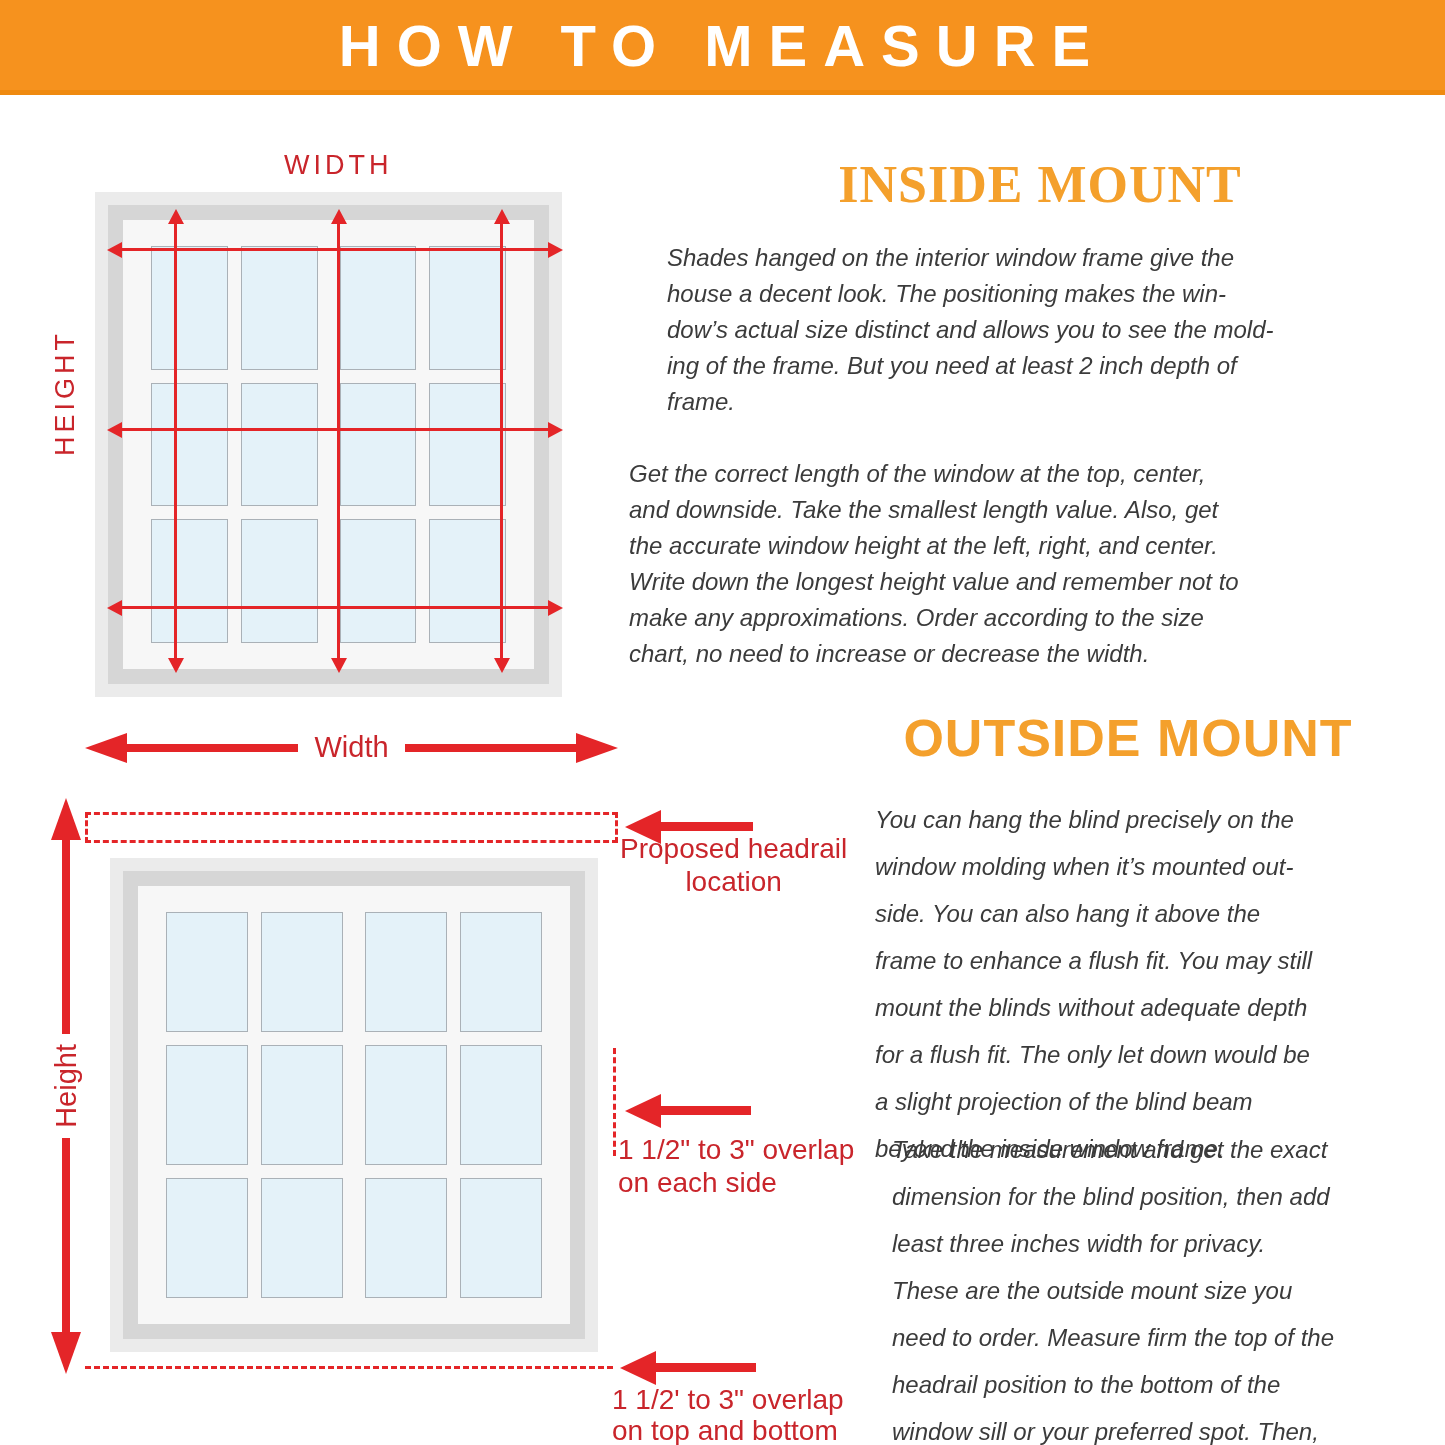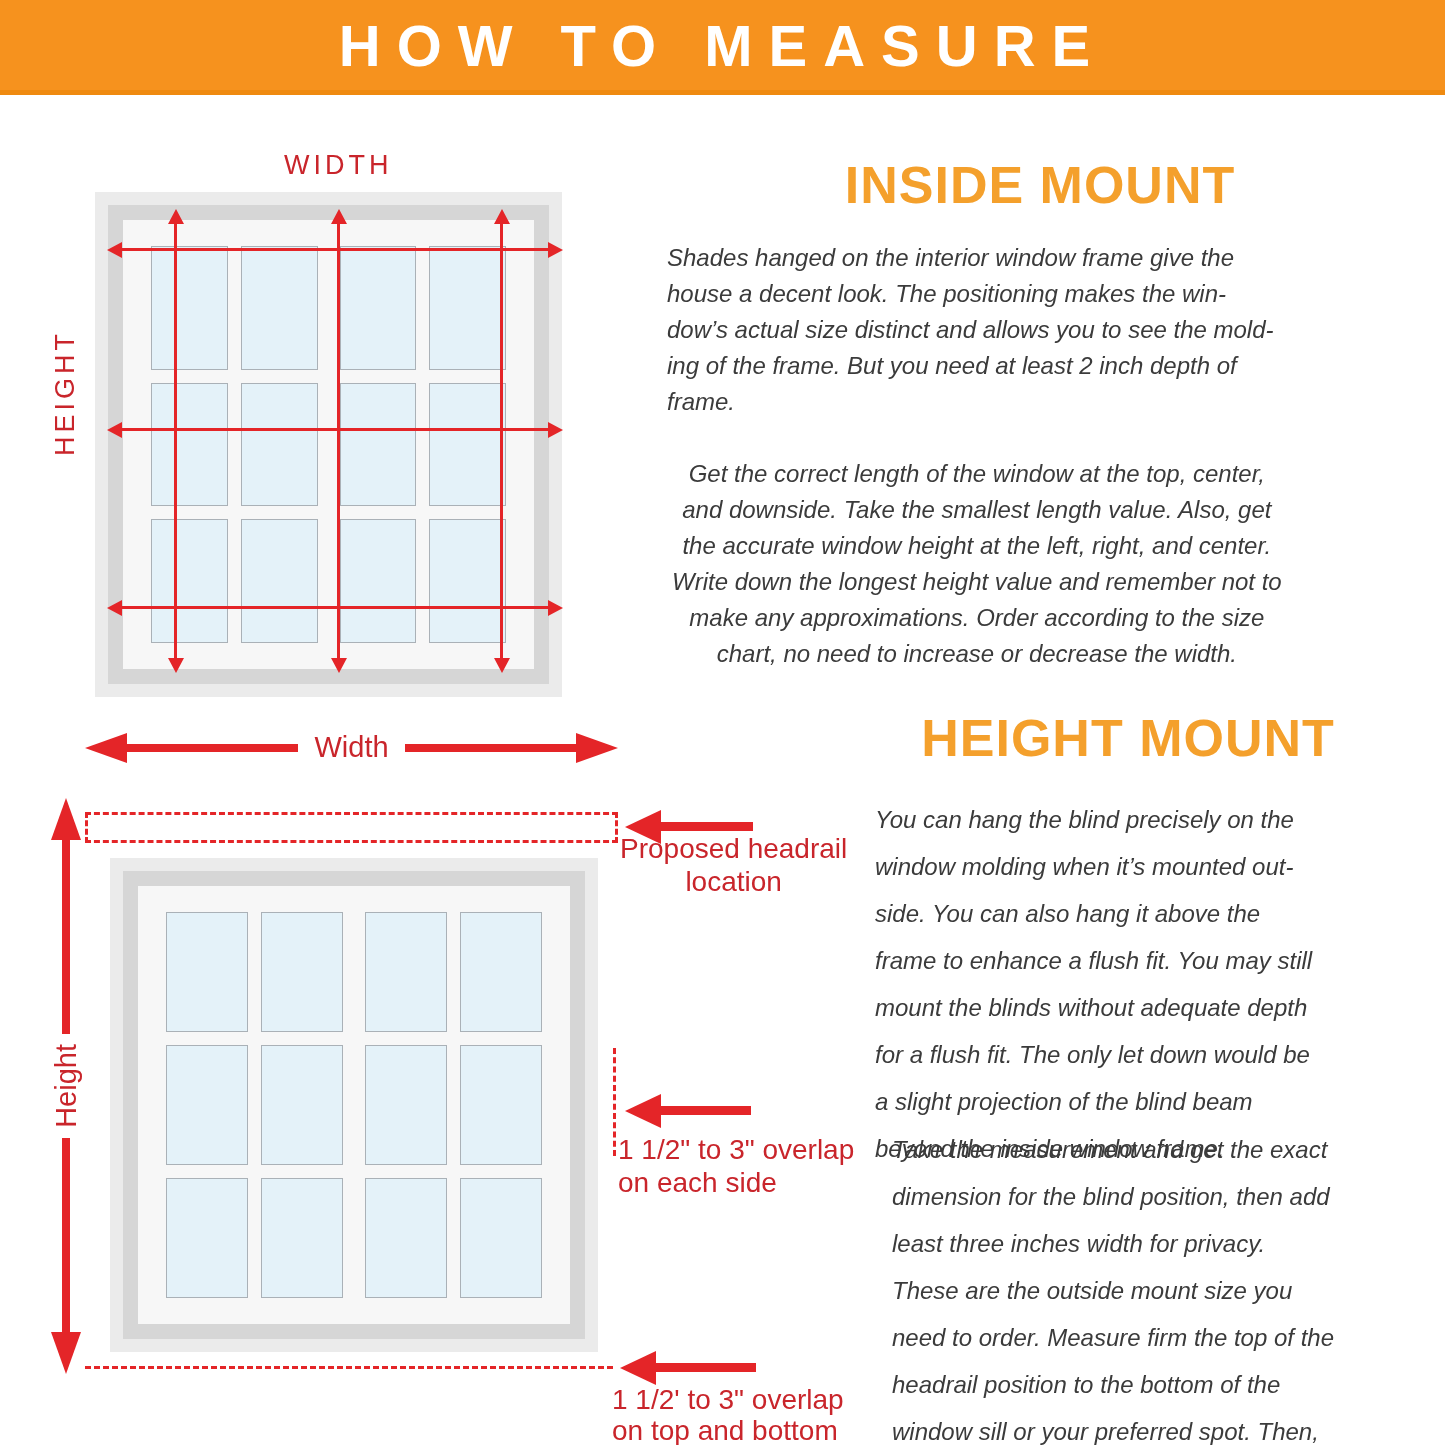--- a/index.html
+++ b/index.html
@@ -120,27 +120,27 @@
 
     <div class="m-arrow-h" style="left:122px;top:248px;width:426px;"></div>
     <div class="m-arrow-h" style="left:122px;top:428px;width:426px;"></div>
     <div class="m-arrow-h" style="left:122px;top:606px;width:426px;"></div>
     <div class="m-arrow-v" style="left:174px;top:224px;height:434px;"></div>
     <div class="m-arrow-v" style="left:337px;top:224px;height:434px;"></div>
     <div class="m-arrow-v" style="left:500px;top:224px;height:434px;"></div>
   </section>
 
   <section>
-    <h2 class="mount-heading" style="left:1040px;top:155px;margin:0;">INSIDE MOUNT</h2>
+    <h2 class="mount-heading" style="left:1040px;top:155px;margin:0;font-family:Liberation Serif, serif;">INSIDE MOUNT</h2>
     <div class="body-para" style="left:667px;top:240px;">Shades hanged on the interior window frame give the
 house a decent look. The positioning makes the win-
 dow’s actual size distinct and allows you to see the mold-
 ing of the frame. But you need at least 2 inch depth of
 frame.</div>
-    <div class="body-para" style="left:672px;top:456px;text-align:center;">Get the correct length of the window at the top, center,
+    <div class="body-para" style="left:629px;top:456px;">Get the correct length of the window at the top, center,
 and downside. Take the smallest length value. Also, get
 the accurate window height at the left, right, and center.
 Write down the longest height value and remember not to
 make any approximations. Order according to the size
 chart, no need to increase or decrease the width.</div>
   </section>
 
   <section>
 
     <div class="width-arrow" style="left:85px;top:731px;width:533px;">
@@ -192,21 +192,21 @@
     <div class="red-note" style="left:618px;top:1133px;">1 1/2" to 3" overlap
 on each side</div>
 
     <div class="dash-h" style="left:85px;top:1366px;width:528px;"></div>
     <div class="point-arrow" style="left:656px;top:1363px;width:100px;"></div>
     <div class="red-note" style="left:612px;top:1384px;line-height:31px;">1 1/2' to 3" overlap
 on top and bottom</div>
   </section>
 
   <section>
-    <h2 class="mount-heading" style="left:1128px;top:708px;margin:0;">HEIGHT MOUNT</h2>
+    <h2 class="mount-heading" style="left:1128px;top:708px;margin:0;">OUTSIDE MOUNT</h2>
     <div class="body-para tight" style="left:875px;top:796px;">You can hang the blind precisely on the
 window molding when it’s mounted out-
 side. You can also hang it above the
 frame to enhance a flush fit. You may still
 mount the blinds without adequate depth
 for a flush fit. The only let down would be
 a slight projection of the blind beam
 beyond the inside window frame.</div>
     <div class="body-para tight" style="left:892px;top:1126px;">Take the measurement and get the exact
 dimension for the blind position, then add

